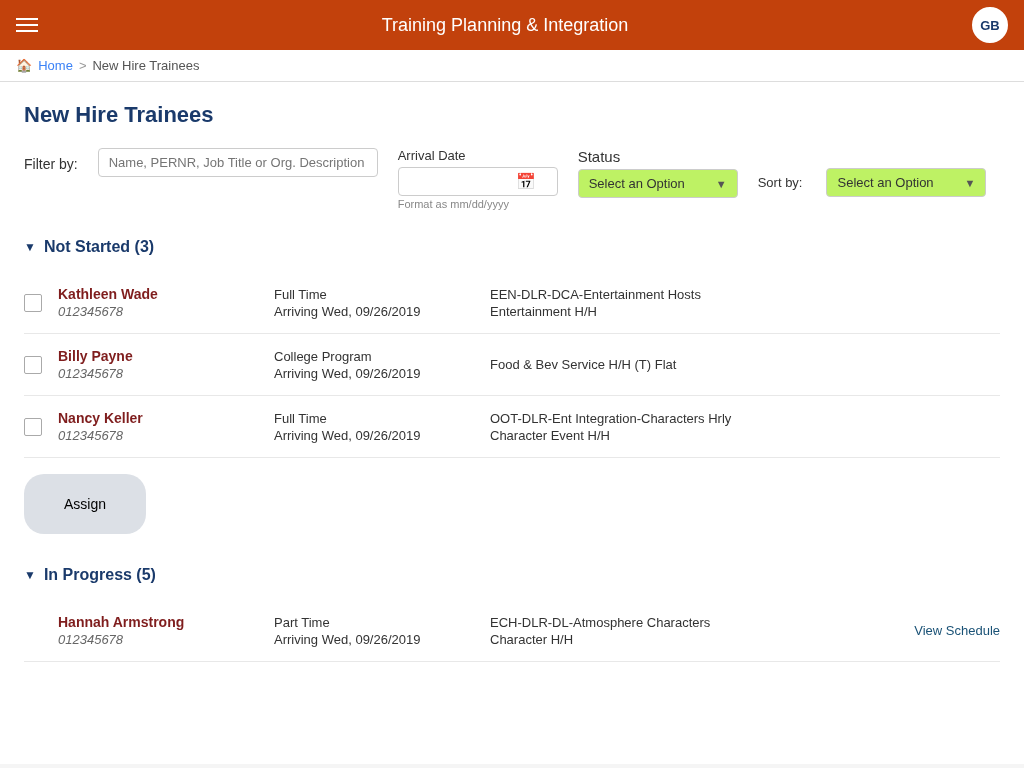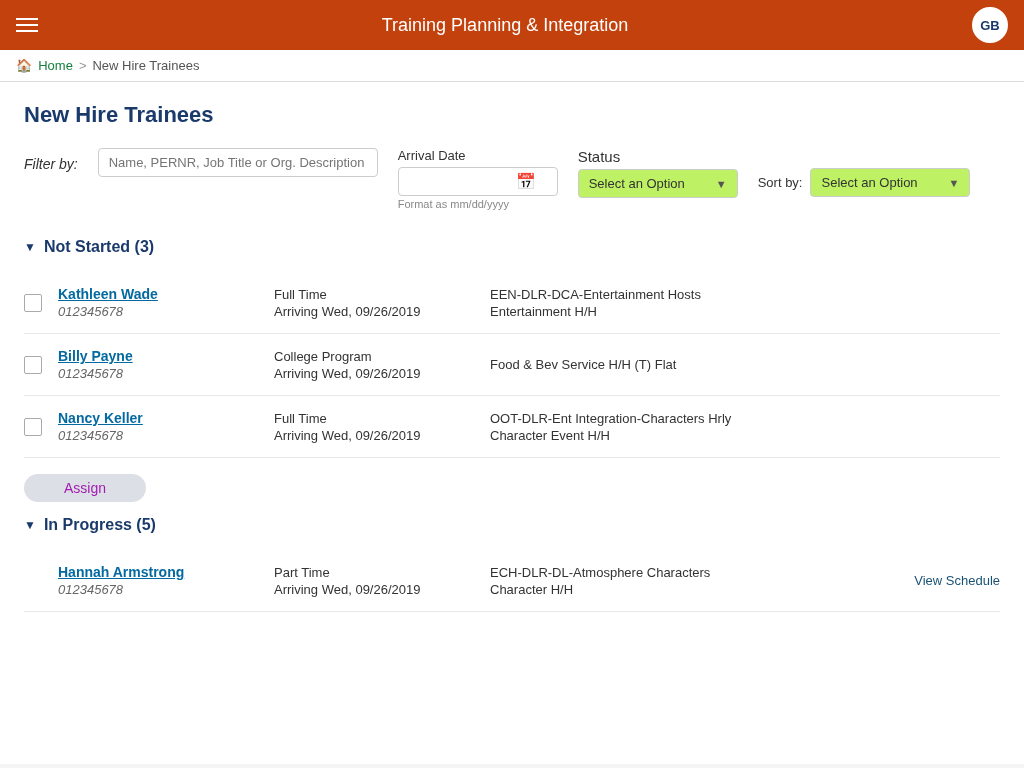--- a/index.html
+++ b/index.html
@@ -31,41 +31,41 @@
       padding: 8px 16px;
       display: flex;
       align-items: center;
       gap: 6px;
       font-size: 13px;
       color: #555;
     }
     .breadcrumb-home-icon { color: #555; }
     .breadcrumb-separator { color: #999; }
     .breadcrumb-current { color: #555; }
-    .breadcrumb-link { color: #15803d; text-decoration: none; cursor: pointer; }
+    .breadcrumb-link { color: #3b82f6; text-decoration: none; cursor: pointer; }
 
     
     .main-content {
       background: white;
       margin: 0;
       padding: 20px 24px;
       height: calc(768px - 50px - 36px);
       overflow-y: auto;
     }
 
     .page-title { font-size: 22px; font-weight: bold; color: #1a3a6b; margin-bottom: 20px; }
 
     
     .filter-row {
       display: flex;
       align-items: flex-start;
       gap: 20px;
       margin-bottom: 28px;
     }
-    .filter-label { font-size: 14px; color: #333; padding-top: 8px; white-space: nowrap; font-style: italic; }
+    .filter-label { font-size: 14px; color: #333; padding-top: 8px; white-space: nowrap; }
     .filter-text-input {
       border: 1px solid #ccc;
       border-radius: 4px;
       padding: 6px 10px;
       width: 280px;
       font-size: 13px;
       color: #999;
       outline: none;
     }
     .arrival-date-group { display: flex; flex-direction: column; }
@@ -95,21 +95,21 @@
       background: #bef264;
       cursor: pointer;
       display: flex;
       align-items: center;
       justify-content: space-between;
       min-width: 160px;
       user-select: none;
     }
     .select-dropdown .chevron { font-size: 11px; color: #555; margin-left: 8px; }
 
-    .sort-by-group { display: flex; align-items: center; gap: 8px; padding-top: 20px; }
+    .sort-by-group { display: flex; align-items: center; gap: 24px; padding-top: 20px; }
     .sort-by-label { font-size: 13px; color: #333; white-space: nowrap; }
 
     
     .section-header {
       display: flex;
       align-items: center;
       gap: 8px;
       font-size: 16px;
       font-weight: bold;
       color: #1a3a6b;
@@ -124,41 +124,41 @@
       align-items: center;
       padding: 14px 0;
       border-bottom: 1px solid #e8e8e8;
       gap: 16px;
     }
     .trainee-checkbox {
       width: 18px; height: 18px; border: 1px solid #aaa; border-radius: 2px;
       cursor: pointer; flex-shrink: 0; background: white;
     }
     .trainee-name-group { flex: 0 0 200px; }
-    .trainee-name { font-weight: bold; color: #0369a1; font-size: 14px; margin-bottom: 2px; text-decoration: underline; }
+    .trainee-name { font-weight: bold; color: #7f1d1d; font-size: 14px; margin-bottom: 2px; }
     .trainee-id { color: #666; font-size: 13px; font-style: italic; }
     .trainee-schedule-group { flex: 0 0 200px; }
     .trainee-type { font-size: 13px; color: #333; margin-bottom: 2px; }
     .trainee-arriving { font-size: 13px; color: #333; }
     .trainee-org-group { flex: 1; }
     .trainee-org-line1 { font-size: 13px; color: #333; margin-bottom: 2px; }
     .trainee-org-line2 { font-size: 13px; color: #333; }
     .view-schedule-link { color: #1a5276; font-size: 13px; cursor: pointer; text-decoration: none; white-space: nowrap; }
 
     
     .assign-btn {
       background: #dce0e6;
-      color: #a21caf;
+      color: #000000;
       border: none;
       border-radius: 20px;
-      padding: 6px 40px;
+      padding: 22px 40px;
       font-size: 14px;
       cursor: pointer;
       margin-top: 16px;
-      margin-bottom: 6px;
+      margin-bottom: 24px;
     }
 
     
     .main-content::-webkit-scrollbar { width: 8px; }
     .main-content::-webkit-scrollbar-track { background: #f0f0f0; }
     .main-content::-webkit-scrollbar-thumb { background: #ccc; border-radius: 4px; }
   </style>
 </head>
 <body>
 

